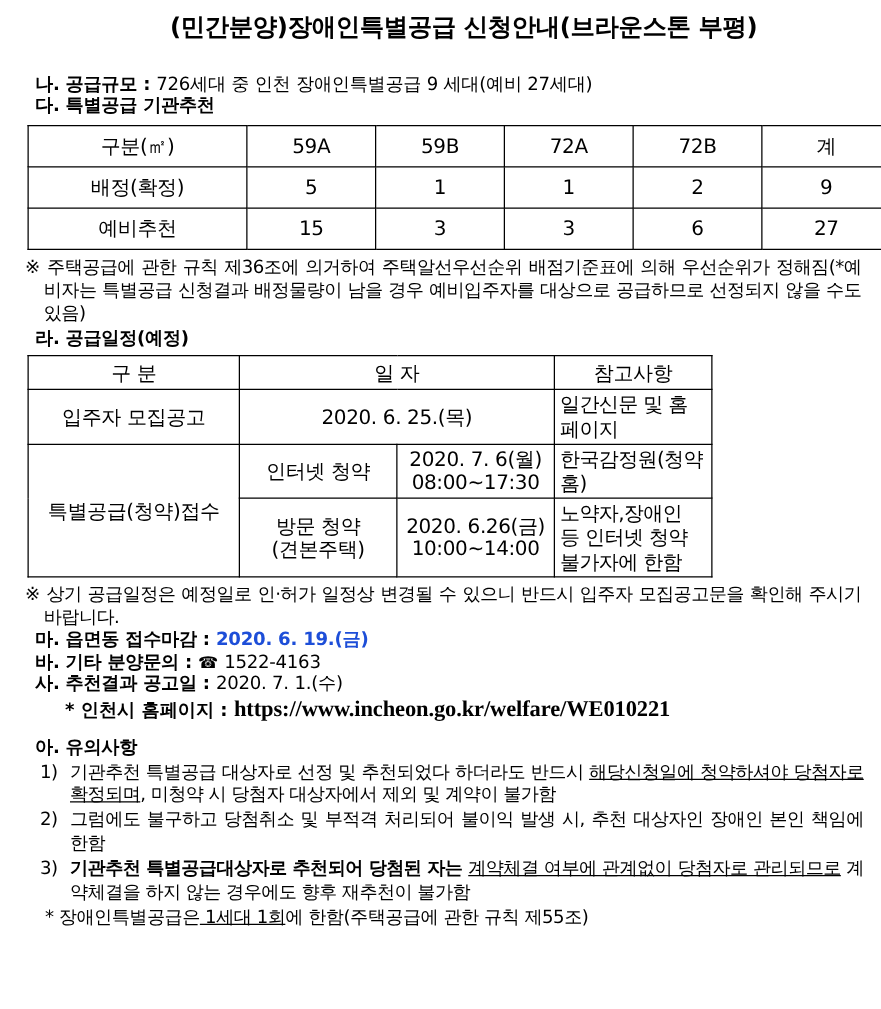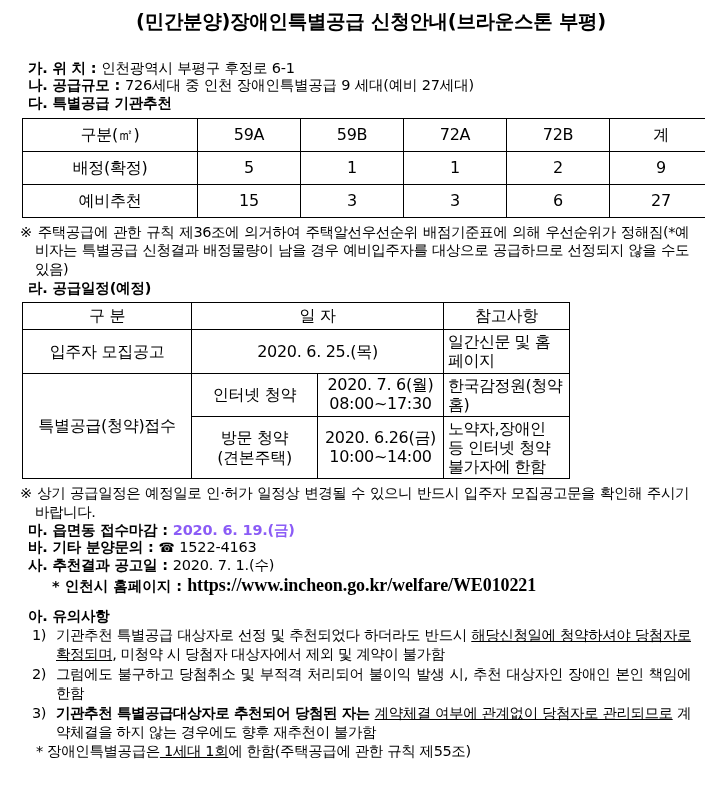--- a/index.html
+++ b/index.html
@@ -106,21 +106,21 @@
     text-align: left;
     letter-spacing: -0.5px;
     line-height: 1.2;
   }
   .hrow { height: 27px; }
   .drow { height: 28px; }
   .trow { height: 43px; }
   .date2 { line-height: 1.15; }
 
   
-  .blue { color: #8b5cf6; }
+  .blue { color: #1d4ed8; }
   .phone-glyph {
     font-family: "DejaVu Sans", sans-serif;
     font-size: 13px;
   }
   .url {
     font-family: "Liberation Serif", "DejaVu Serif", serif;
     font-weight: bold;
     font-size: 18px;
     letter-spacing: -0.1px;
   }
@@ -173,26 +173,20 @@
 </style>
 </head>
 <body>
 
 <div class="page">
 
   <div class="doc-title">(민간분양)장애인특별공급 신청안내(브라운스톤 부평)</div>
 
   <div class="gap-lg"></div>
 
-  <div class="block lvl1">
-    <span>가.</span>
-    <span class="spaced-label">위    치</span>
-    <span>:</span>
-    <span class="val">인천광역시 부평구 후정로 6-1</span>
-  </div>
 
   <div class="block lvl1">
     <span>나.</span>
     <span class="spaced-label">공급규모</span>
     <span>:</span>
     <span class="val">726세대 중 인천 장애인특별공급 9 세대(예비 27세대)</span>
   </div>
 
   <div class="block lvl1">
     <span>다.</span>

